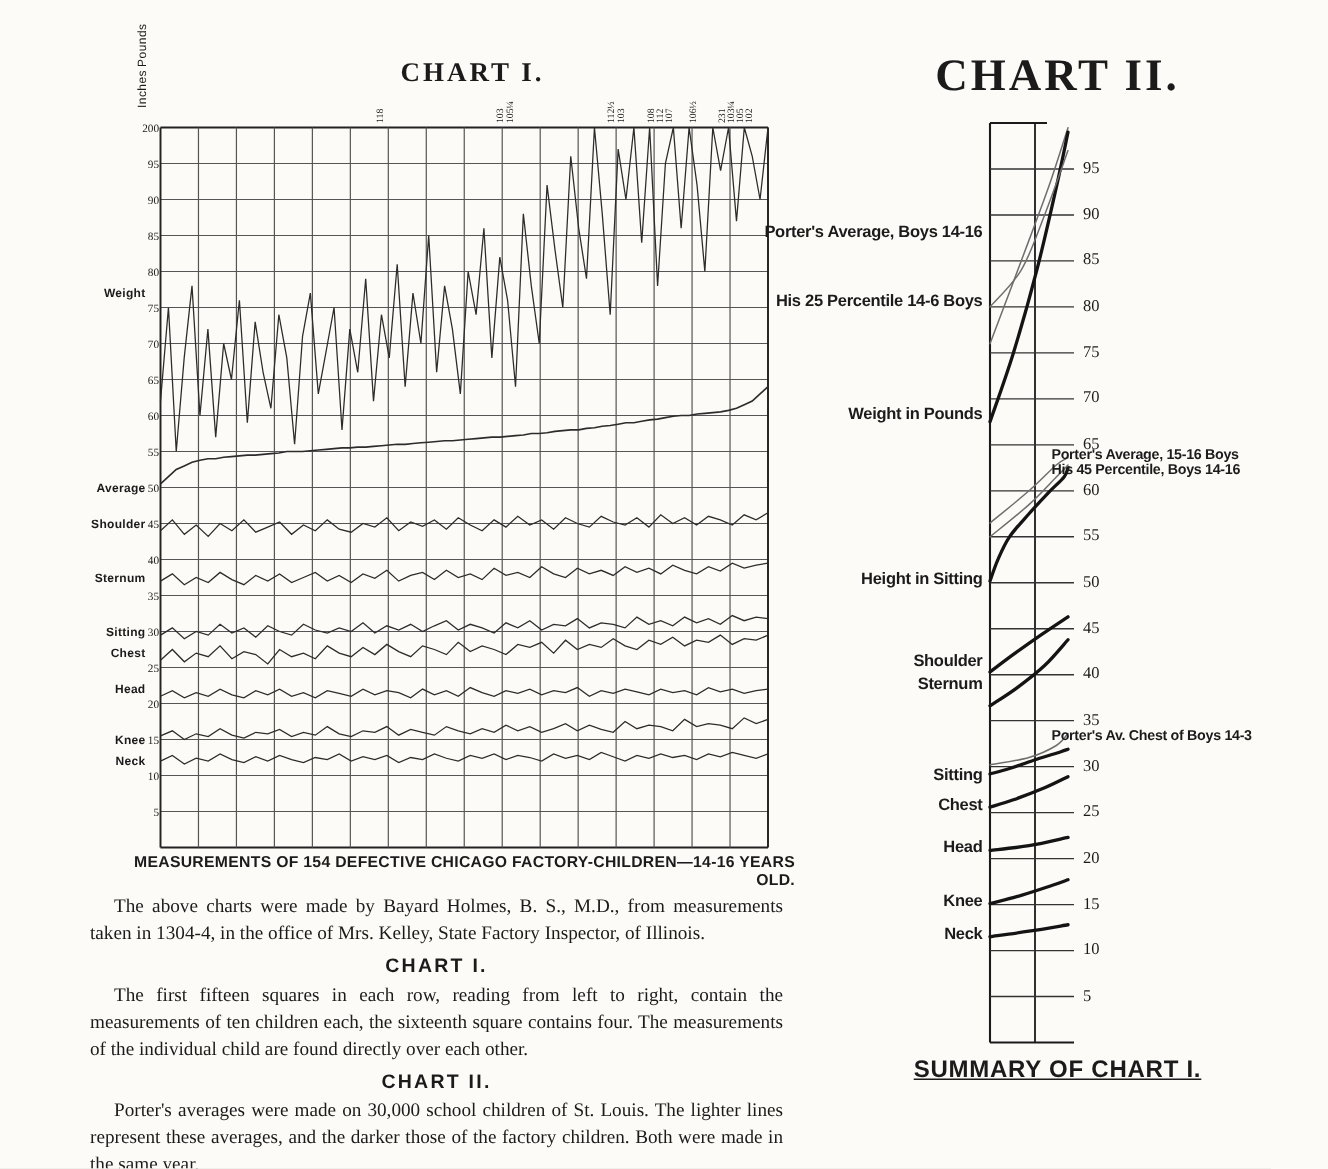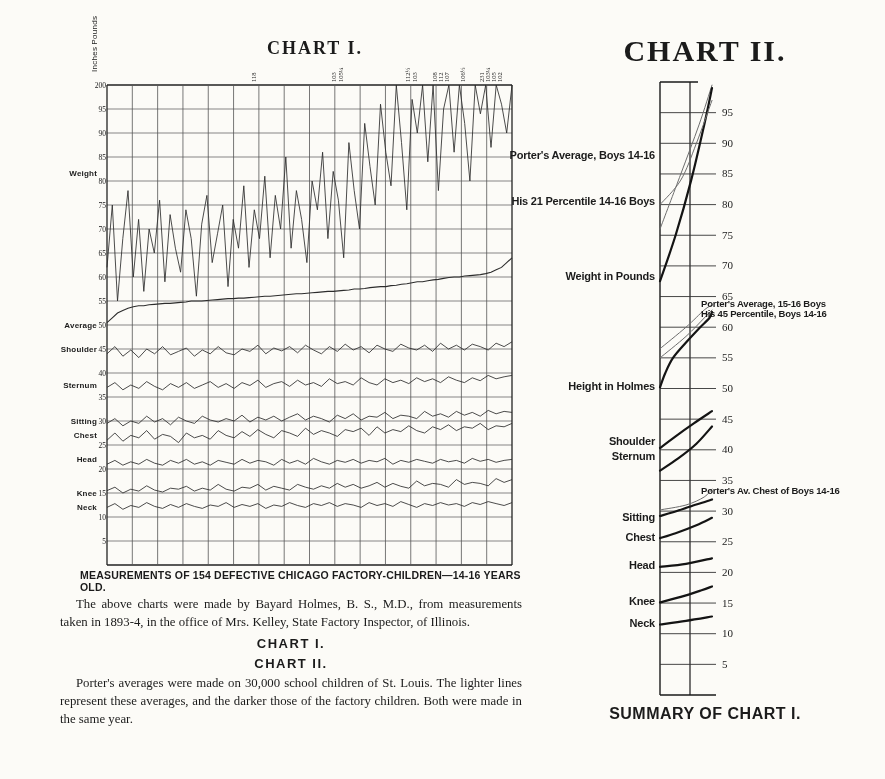--- a/index.html
+++ b/index.html
@@ -9,32 +9,32 @@
   .lblLayer{position:absolute;left:0;top:0;width:885px;height:779px;pointer-events:none;}
   .lbl{position:absolute;white-space:nowrap;color:#1b1b1b;}
   .num1{font:7.5px "Liberation Serif",serif;text-align:right;}
   .ser1{font:bold 8px "Liberation Sans",sans-serif;letter-spacing:.2px;text-align:right;}
   .ann{font:6.5px "Liberation Serif",serif;transform:rotate(-90deg);transform-origin:0 0;}
   .c1-unit{position:absolute;left:91px;top:72px;transform:rotate(-90deg);transform-origin:0 0;
            font:8px "Liberation Sans",sans-serif;letter-spacing:.3px;line-height:8px;}
   .c1-unit span{display:inline-block;margin-right:2px;}
   .c1-title{position:absolute;left:230px;top:38px;width:170px;text-align:center;
             font:bold 18px "Liberation Serif",serif;letter-spacing:2px;}
-  .c1-caption{position:absolute;left:80px;top:569px;width:450px;text-align:left;
+  .c1-caption{position:absolute;left:80px;top:569px;width:450px;text-align:right;
               font:bold 10.5px "Liberation Sans",sans-serif;letter-spacing:.2px;}
   .textcol{position:absolute;left:60px;top:596px;width:462px;}
   .textcol p{margin:0 0 3px 0;font:12.8px/1.38 "Liberation Serif",serif;text-align:justify;text-indent:16px;}
   .bhead{font:bold 13px "Liberation Sans",sans-serif;letter-spacing:1.5px;text-align:center;margin:5px 0 4px 0;}
   .c2-title{position:absolute;left:550px;top:34px;width:310px;text-align:center;
             font:bold 30px "Liberation Serif",serif;letter-spacing:2px;}
   .c2num{font:11px "Liberation Serif",serif;}
   .c2lbl{font:bold 11px "Liberation Sans",sans-serif;text-align:right;letter-spacing:-.2px;}
   .c2r{font:bold 9.5px "Liberation Sans",sans-serif;letter-spacing:-.2px;}
   .c2-caption{position:absolute;left:555px;top:705px;width:300px;text-align:center;
-              font:bold 16px "Liberation Sans",sans-serif;letter-spacing:.5px;}
+              font:bold 16px "Liberation Sans",sans-serif;letter-spacing:.5px;text-decoration:underline;}
 </style>
 </head>
 <body>
 
 <div class="page">
 
   <div class="c1-unit"><span>Inches</span><span>Pounds</span></div>
 
   <div class="c1-title">CHART I.</div>
 
@@ -147,21 +147,21 @@
       <span class="lbl num1" style="right: 779px; top: 321px;">50</span>
       <span class="lbl num1" style="right: 779px; top: 345px;">45</span>
       <span class="lbl num1" style="right: 779px; top: 369px;">40</span>
       <span class="lbl num1" style="right: 779px; top: 393px;">35</span>
       <span class="lbl num1" style="right: 779px; top: 417px;">30</span>
       <span class="lbl num1" style="right: 779px; top: 441px;">25</span>
       <span class="lbl num1" style="right: 779px; top: 465px;">20</span>
       <span class="lbl num1" style="right: 779px; top: 489px;">15</span>
       <span class="lbl num1" style="right: 779px; top: 513px;">10</span>
       <span class="lbl num1" style="right: 779px; top: 537px;">5</span>
-      <span class="lbl ser1" style="right: 788px; top: 169px;">Weight</span>
+      <span class="lbl ser1" style="right: 788px; top: 191px;">Weight</span>
       <span class="lbl ser1" style="right: 788px; top: 320.5px;">Average</span>
       <span class="lbl ser1" style="right: 788px; top: 344.5px;">Shoulder</span>
       <span class="lbl ser1" style="right: 788px; top: 380.5px;">Sternum</span>
       <span class="lbl ser1" style="right: 788px; top: 416.5px;">Sitting</span>
       <span class="lbl ser1" style="right: 788px; top: 430.9px;">Chest</span>
       <span class="lbl ser1" style="right: 788px; top: 454.9px;">Head</span>
       <span class="lbl ser1" style="right: 788px; top: 488.5px;">Knee</span>
       <span class="lbl ser1" style="right: 788px; top: 502.9px;">Neck</span>
       <span class="lbl ann" style="left: 249.965px; top: 82px;">118</span>
       <span class="lbl ann" style="left: 330.155px; top: 82px;">103</span>
@@ -191,40 +191,41 @@
       <span class="lbl c2num" style="left: 722px; top: 412.65px;">45</span>
       <span class="lbl c2num" style="left: 722px; top: 443.3px;">40</span>
       <span class="lbl c2num" style="left: 722px; top: 473.95px;">35</span>
       <span class="lbl c2num" style="left: 722px; top: 504.6px;">30</span>
       <span class="lbl c2num" style="left: 722px; top: 535.25px;">25</span>
       <span class="lbl c2num" style="left: 722px; top: 565.9px;">20</span>
       <span class="lbl c2num" style="left: 722px; top: 596.55px;">15</span>
       <span class="lbl c2num" style="left: 722px; top: 627.2px;">10</span>
       <span class="lbl c2num" style="left: 722px; top: 657.85px;">5</span>
       <span class="lbl c2lbl" style="right: 230px; top: 149.06px;">Porter's Average, Boys 14-16</span>
-      <span class="lbl c2lbl" style="right: 230px; top: 195.035px;">His 21 Percentile 14-16 Boys</span>
+      <span class="lbl c2lbl" style="right: 230px; top: 195.035px;">His 25 Percentile 14-6 Boys</span>
       <span class="lbl c2lbl" style="right: 230px; top: 269.821px; padding-left: 44px;">Weight in Pounds</span>
-      <span class="lbl c2lbl" style="right: 230px; top: 380.161px;">Height in Holmes</span>
+      <span class="lbl c2lbl" style="right: 230px; top: 380.161px;">Height in Sitting</span>
       <span class="lbl c2lbl" style="right: 230px; top: 434.718px;">Shoulder</span>
       <span class="lbl c2lbl" style="right: 230px; top: 450.043px;">Sternum</span>
       <span class="lbl c2lbl" style="right: 230px; top: 511.343px;">Sitting</span>
       <span class="lbl c2lbl" style="right: 230px; top: 530.959px;">Chest</span>
       <span class="lbl c2lbl" style="right: 230px; top: 558.544px;">Head</span>
       <span class="lbl c2lbl" style="right: 230px; top: 594.711px;">Knee</span>
       <span class="lbl c2lbl" style="right: 230px; top: 617.392px;">Neck</span>
       <span class="lbl c2r" style="left: 701px; top: 297.793px;">Porter's Average, 15-16 Boys</span>
       <span class="lbl c2r" style="left: 701px; top: 307.601px;">His 45 Percentile, Boys 14-16</span>
-      <span class="lbl c2r" style="left: 701px; top: 484.758px;">Porter's Av. Chest of Boys 14-16</span>
+      <span class="lbl c2r" style="left: 701px; top: 484.758px;">Porter's Av. Chest of Boys 14-3</span>
     </div>
 
   <div class="c1-caption">MEASUREMENTS OF 154 DEFECTIVE CHICAGO FACTORY-CHILDREN—14-16 YEARS OLD.</div>
 
   <div class="textcol">
-    <p>The above charts were made by Bayard Holmes, B. S., M.D., from measurements taken in 1893-4, in the office of Mrs. Kelley, State Factory Inspector, of Illinois.</p>
+    <p>The above charts were made by Bayard Holmes, B. S., M.D., from measurements taken in 1304-4, in the office of Mrs. Kelley, State Factory Inspector, of Illinois.</p>
     <div class="bhead">CHART I.</div>
+    <p>The first fifteen squares in each row, reading from left to right, contain the measurements of ten children each, the sixteenth square contains four.  The measurements of the individual child are found directly over each other.</p>
     <div class="bhead">CHART II.</div>
     <p>Porter's averages were made on 30,000 school children of St. Louis.  The lighter lines represent these averages, and the darker those of the factory children.  Both were made in the same year.</p>
   </div>
 
   <div class="c2-title">CHART II.</div>
   <div class="c2-caption">SUMMARY OF CHART I.</div>
 
 </div>
 
 </body></html>

